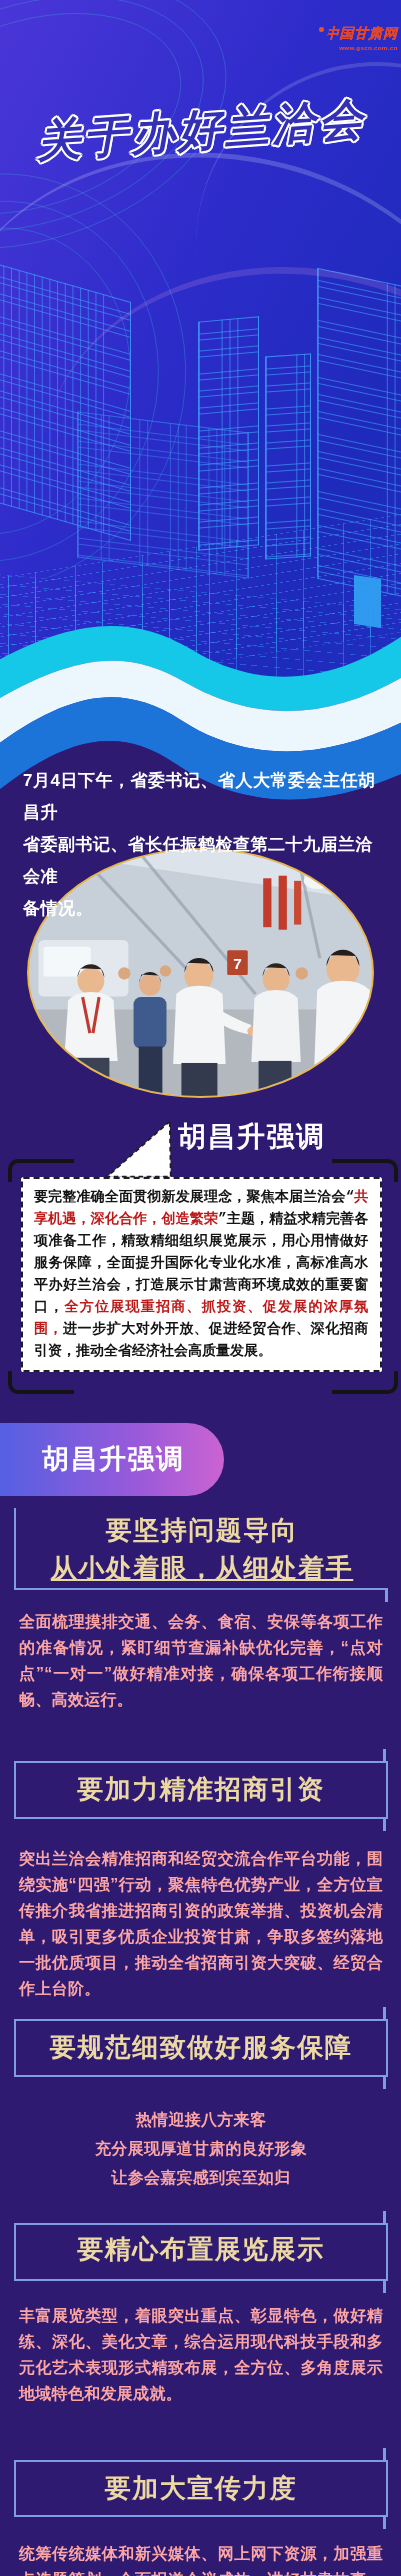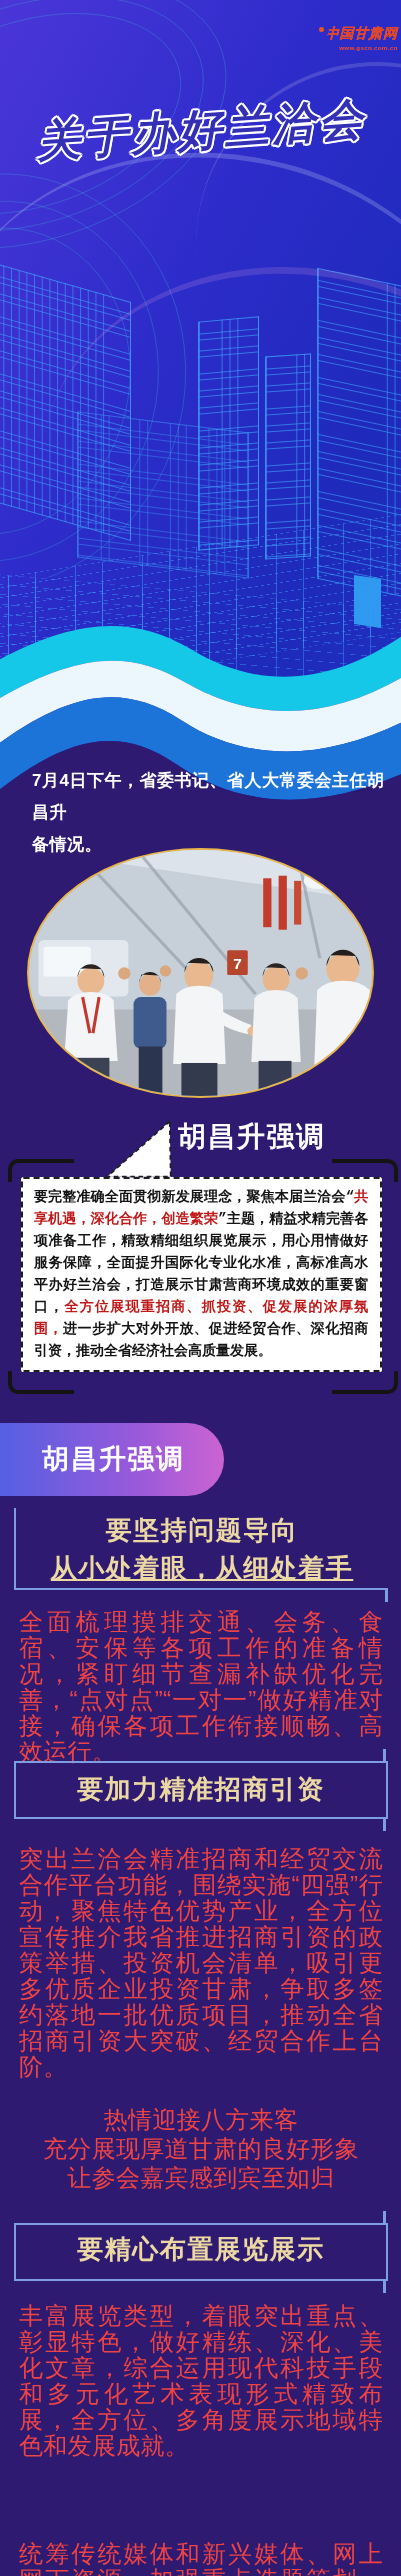--- a/index.html
+++ b/index.html
@@ -27,21 +27,21 @@
     font-size:44px;font-weight:900;font-style:italic;color:#3330b5;letter-spacing:3.1px;
     transform:rotate(-4deg);font-family:"Liberation Serif","DejaVu Serif",serif;
     text-shadow:-2.1px 0 0 #fff,2.1px 0 0 #fff,0 -2.1px 0 #fff,0 2.1px 0 #fff,-1.5px -1.5px 0 #fff,1.5px 1.5px 0 #fff,-1.5px 1.5px 0 #fff,1.5px -1.5px 0 #fff;}
   .title-name{position:absolute;left:0;top:172px;width:402px;text-align:center;
     font-size:53px;font-weight:900;color:#fff;letter-spacing:5.2px;}
   .title-sub{position:absolute;left:0;top:246px;width:402px;text-align:center;
     font-size:42px;font-weight:900;color:#fff;letter-spacing:3.1px;}
 
   
   .main-dark{position:absolute;left:0;top:855px;width:402px;height:2308px;background:#2e1a70;}
-  .intro{position:absolute;left:32px;top:765px;width:366px;color:#fff;font-size:17px;
+  .intro{position:absolute;left:23px;top:765px;width:366px;color:#fff;font-size:17px;
     font-weight:700;line-height:32px;letter-spacing:0.5px;z-index:5;}
 
   
   .photo{position:absolute;left:27px;top:848px;width:347px;height:250px;border-radius:50%;
     border:2.6px solid #e7b54b;overflow:hidden;background:#c7cfd8;z-index:4;box-sizing:border-box;}
 
   
   .quote-label{position:absolute;left:178px;top:1118px;font-size:28px;font-weight:900;color:#fff;
     letter-spacing:1.5px;z-index:7;}
   .bracket{position:absolute;width:62px;height:18.5px;z-index:5;}
@@ -62,21 +62,21 @@
     padding-left:42px;box-sizing:border-box;color:#fff;font-size:27px;font-weight:900;letter-spacing:1.5px;
     background:linear-gradient(90deg,#5560e2 0%,#9a5ada 62%,#cb63d2 100%);
     border-radius:0 37px 37px 0;z-index:5;}
   .sec-box{position:absolute;left:14px;width:374px;border:2.6px solid #7e9ee4;box-sizing:border-box;
     text-align:center;color:#ecd8a2;font-weight:900;z-index:5;}
   .sec-box .t{font-size:26px;letter-spacing:1.5px;}
   .sec-box::before{content:"";position:absolute;right:0;top:-14.4px;width:2.6px;height:14.4px;background:#7e9ee4;}
   .sec-box::after{content:"";position:absolute;right:0;bottom:-14.4px;width:2.6px;height:14.4px;background:#7e9ee4;}
   .sec-box.open{border-top:none;border-right:none;}
   .sec-box.open::before{display:none;}
-  .sec-body{position:absolute;left:19px;width:364px;color:#ef4444;font-size:24px;font-weight:400;
+  .sec-body{position:absolute;left:19px;width:364px;color:#fca5a5;font-size:16px;font-weight:700;
     line-height:26px;text-align:justify;letter-spacing:0.3px;z-index:5;}
   .sec-body.center{left:0;width:402px;text-align:center;line-height:29px;}
 
   .swoosh{display:inline-block;position:relative;border-radius:50%;
     background:radial-gradient(circle at 36% 68%,#d42408 0%,#e8541c 45%,#f49a28 78%,#f8b830 100%);}
   .swoosh i{position:absolute;border-radius:50%;}
 </style>
 </head>
 <body>
 
@@ -126,20 +126,21 @@
 
   <svg class="abs" style="left:0;top:587px;z-index:3;" width="402" height="289" viewBox="0 0 780 560">
     <path d="M0,140 C150,60 260,55 370,120 C500,200 640,190 780,95 L780,175 C640,255 500,265 360,185 C250,120 150,130 0,215 Z" fill="#16c8e8"></path>
     <path d="M0,215 C150,130 250,120 360,185 C500,265 640,255 780,175 L780,262 C630,335 480,342 350,257 C240,187 140,202 0,302 Z" fill="#ecf7fd"></path>
     <path d="M0,302 C140,202 240,187 350,257 C480,342 630,335 780,262 L780,362 C620,432 470,432 340,342 C230,267 130,292 0,392 Z" fill="#1d74d8"></path>
     <path d="M0,392 C130,292 230,267 340,342 C470,432 620,432 780,362 L780,560 L0,560 Z" fill="#2e1a70"></path>
   </svg>
 
   <div class="intro">
     <div>7月4日下午，省委书记、省人大常委会主任胡昌升</div>
+    <div>省委副书记、省长任振鹤检查第二十九届兰洽会准</div>
     <div>备情况。</div>
   </div>
 
   <div class="photo">
     <svg width="347" height="250" viewBox="0 0 674 486">
       <rect width="674" height="486" fill="#c7cfd8"></rect>
       <path d="M0,0 L674,100 L674,0 Z" fill="#dde3ea"></path>
       <rect y="310" width="674" height="176" fill="#b3b8bf"></rect>
       <g stroke="#96a0ad" stroke-width="6" opacity=".7">
         <path d="M90,0 L370,300"></path>
@@ -208,27 +209,33 @@
     <div class="t" style="line-height:38px;">要坚持问题导向</div>
     <div class="t" style="line-height:38px;text-decoration:underline;">从小处着眼，从细处着手</div>
   </div>
   <div class="sec-body" style="top:1609px;">全面梳理摸排交通、会务、食宿、安保等各项工作的准备情况，紧盯细节查漏补缺优化完善，“点对点”“一对一”做好精准对接，确保各项工作衔接顺畅、高效运行。</div>
 
   <div class="sec-box" style="top:1761px;height:58px;">
     <div class="t" style="line-height:53px;">要加力精准招商引资</div>
   </div>
   <div class="sec-body" style="top:1846px;">突出兰洽会精准招商和经贸交流合作平台功能，围绕实施“四强”行动，聚焦特色优势产业，全方位宣传推介我省推进招商引资的政策举措、投资机会清单，吸引更多优质企业投资甘肃，争取多签约落地一批优质项目，推动全省招商引资大突破、经贸合作上台阶。</div>
 
+  <div class="sec-box" style="top:2019px;height:58px;">
+    <div class="t" style="line-height:53px;">要规范细致做好服务保障</div>
+  </div>
   <div class="sec-body center" style="top:2105px;">
     <div>热情迎接八方来客</div>
     <div>充分展现厚道甘肃的良好形象</div>
     <div>让参会嘉宾感到宾至如归</div>
   </div>
 
   <div class="sec-box" style="top:2223px;height:58px;font-family:Liberation Mono, monospace;">
     <div class="t" style="line-height:52px;">要精心布置展览展示</div>
   </div>
   <div class="sec-body" style="top:2303px;">丰富展览类型，着眼突出重点、彰显特色，做好精练、深化、美化文章，综合运用现代科技手段和多元化艺术表现形式精致布展，全方位、多角度展示地域特色和发展成就。</div>
 
+  <div class="sec-box" style="top:2460px;height:57px;">
+    <div class="t" style="line-height:52px;">要加大宣传力度</div>
+  </div>
   <div class="sec-body" style="top:2541px;">统筹传统媒体和新兴媒体、网上网下资源，加强重点选题策划，全面报道会议成效，讲好甘肃故事，为兰洽会成功举办营造喜庆热烈氛围。</div>
 
 </div>
 
 
 </body></html>

